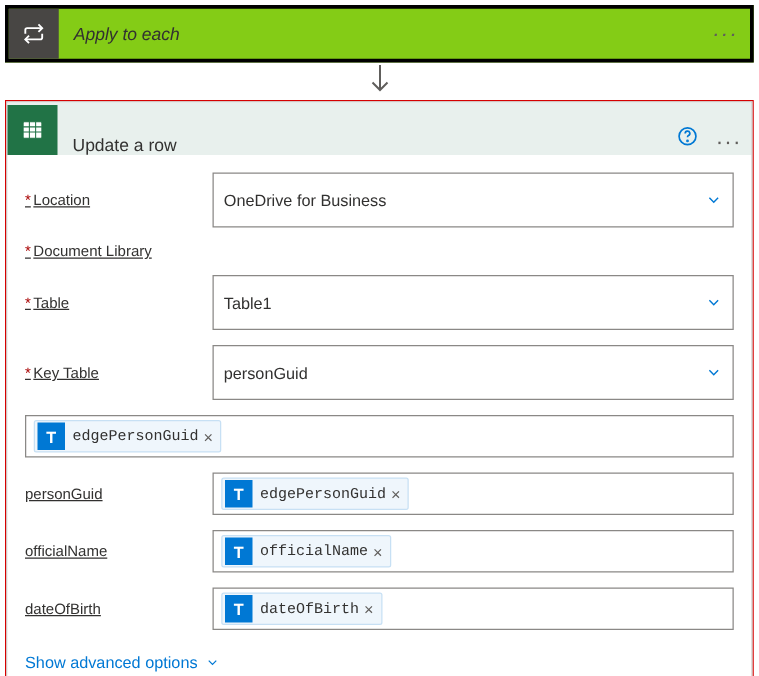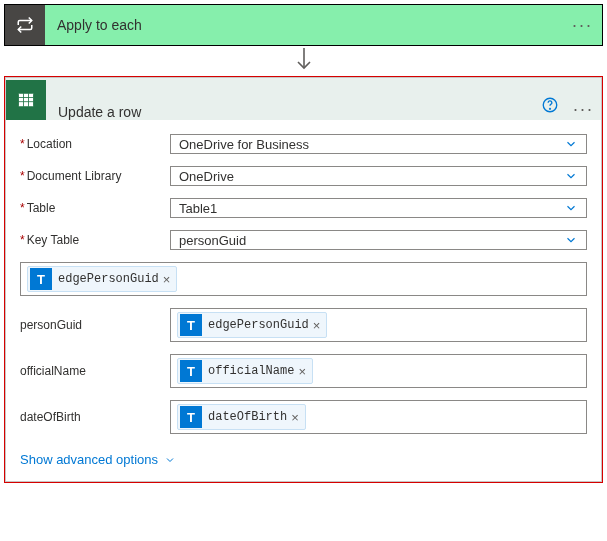--- a/index.html
+++ b/index.html
@@ -1,39 +1,39 @@
 <!DOCTYPE html>
 <html><head>
 <meta charset="utf-8">
 <style>
   * { box-sizing: border-box; margin: 0; padding: 0; }
   body { font-family: "Segoe UI", Arial, sans-serif; font-size: 13px; background: #fff; color: #323130; width: 607px; }
   
-  .card { border: 1px solid #000000; background: #86efac; }
+  .card { border: 3px solid #000000; background: #84cc16; font-style: italic; }
   .card-header { display: flex; align-items: center; height: 40px; }
   .card-icon { width: 40px; height: 40px; display: flex; align-items: center; justify-content: center; color: #fff; }
   .card-title { flex: 1; padding-left: 12px; font-size: 14px; color: #323130; }
   .card-menu { width: 40px; height: 40px; display: flex; align-items: center; justify-content: center; cursor: pointer; color: #605e5c; font-size: 18px; letter-spacing: 1px; }
   
   .apply-icon { background: #484644; }
   .excel-icon { background: #217346; }
   
   .arrow-connector { display: flex; justify-content: center; height: 30px; align-items: flex-start; padding-top: 2px; }
   
   .red-outline { border: 1.5px solid #d60000; padding: 0; }
   .excel-card { border: 1px solid #c8c6c4; }
   .excel-header { background: #e8f0ed; display: flex; align-items: flex-end; height: 42px; }
   .help-btn { width: 30px; height: 30px; display: flex; align-items: center; justify-content: center; cursor: pointer; color: #0078d4; }
   .excel-menu { width: 36px; text-align: center; cursor: pointer; color: #605e5c; font-size: 18px; letter-spacing: 1px; }
   
   .form-body { background: #fff; padding: 14px 14px 14px 14px; }
   .form-row { display: flex; align-items: center; margin-bottom: 12px; }
-  .form-label { width: 150px; font-size: 12px; color: #323130; }
+  .form-label { width: 150px; font-size: 12px; color: #323130; text-decoration: underline; }
   .required::before { content: "*"; color: #a80000; margin-right: 2px; }
-  .form-field { flex: 1; border: 1px solid #8a8886; background: #fff; height: 20px; display: flex; align-items: center; padding: 0 8px; position: relative; }
+  .form-field { flex: 1; border: 1px solid #8a8886; background: #fff; height: 44px; display: flex; align-items: center; padding: 0 8px; position: relative; }
   .field-text { flex: 1; color: #323130; font-size: 13px; }
   .chevron { color: #0078d4; cursor: pointer; }
   .file-icon { color: #0078d4; cursor: pointer; }
   
   .token-field { flex: 1; border: 1px solid #8a8886; background: #fff; min-height: 34px; display: flex; align-items: center; padding: 3px 6px; }
   .token { display: inline-flex; align-items: center; background: #eff6fc; border: 1px solid #c7e0f4; border-radius: 2px; height: 26px; padding-right: 6px; }
   .token-icon { width: 22px; height: 22px; background: #0078d4; color: #fff; display: flex; align-items: center; justify-content: center; font-weight: bold; font-size: 13px; margin: 2px 6px 2px 2px; }
   .token-text { font-size: 12px; color: #323130; margin-right: 4px; font-family: Liberation Mono, monospace; }
   .token-x { color: #605e5c; cursor: pointer; font-size: 13px; }
   
@@ -99,28 +99,20 @@
           <span class="chevron">
             <svg width="14" height="14" viewBox="0 0 24 24" fill="none" stroke="#0078d4" stroke-width="2">
                 <polyline points="6 9 12 15 18 9"></polyline>
               </svg>
           </span>
         </div>
       </div>
 
       <div class="form-row">
         <div class="form-label required">Document Library</div>
-        <div class="form-field">
-          <span class="field-text">OneDrive</span>
-          <span class="chevron">
-            <svg width="14" height="14" viewBox="0 0 24 24" fill="none" stroke="#0078d4" stroke-width="2">
-                <polyline points="6 9 12 15 18 9"></polyline>
-              </svg>
-          </span>
-        </div>
       </div>
 
 
       <div class="form-row">
         <div class="form-label required">Table</div>
         <div class="form-field">
           <span class="field-text">Table1</span>
           <span class="chevron">
             <svg width="14" height="14" viewBox="0 0 24 24" fill="none" stroke="#0078d4" stroke-width="2">
                 <polyline points="6 9 12 15 18 9"></polyline>

